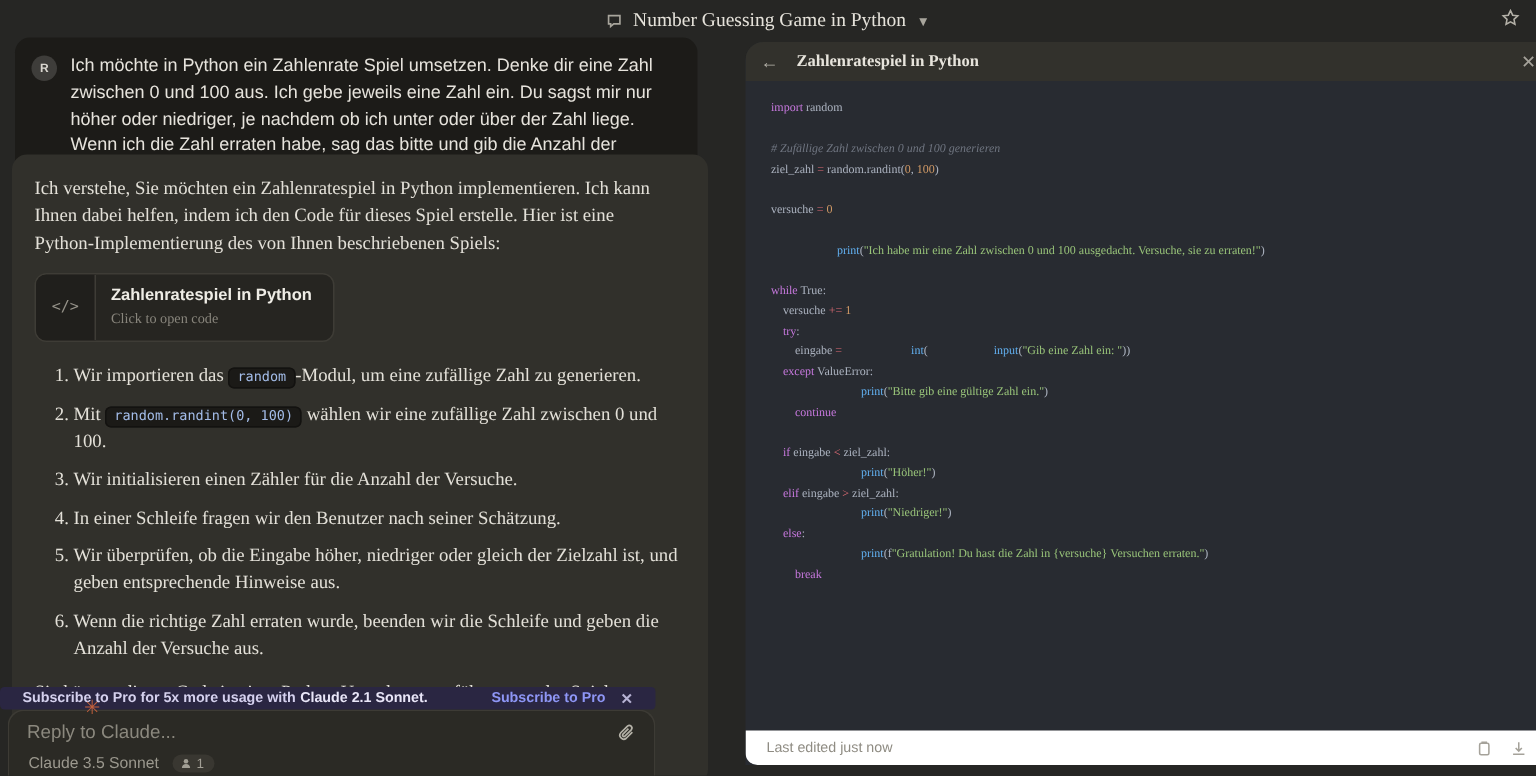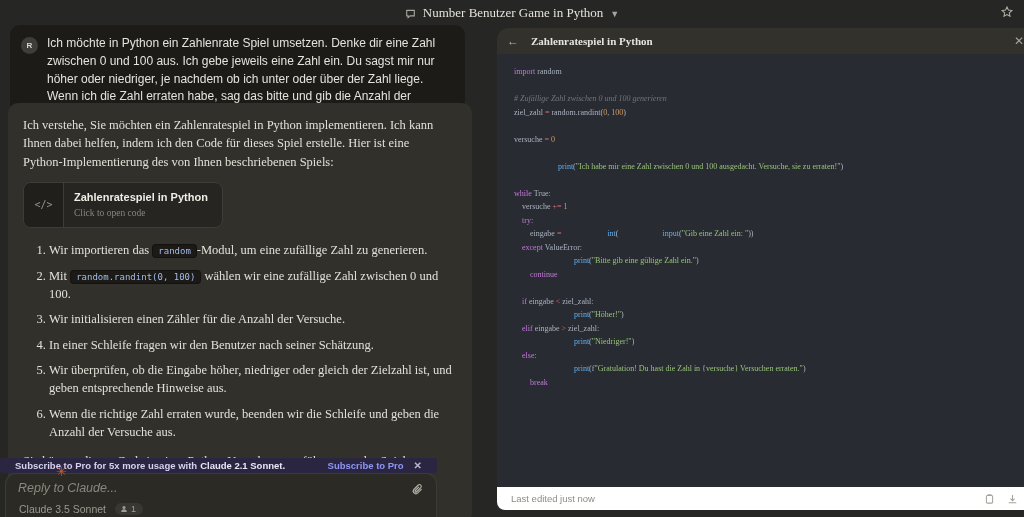--- a/index.html
+++ b/index.html
@@ -51,21 +51,21 @@
     background:#2a2642; border-radius:3px; display:flex; align-items:center; padding:0 15px;
     font-size:9.5px; font-weight:bold; color:#d5d1ee; }
   .pro-banner .bold { color:#e9e6f8; margin-left:3px; }
   .pro-banner .cta { margin-left:auto; color:#8e96f5; cursor:pointer; }
   .pro-banner .close { margin-left:10px; color:#b7b3d4; cursor:pointer; font-size:10px; }
 
   
   .composer { position:absolute; left:5px; top:473px; width:432px; height:46px; z-index:1;
     background:#2b2a25; border:1px solid #3d3b35; border-bottom:none; border-radius:11px 11px 0 0; }
   .composer input { position:absolute; left:12px; top:7px; width:370px; background:transparent;
-    border:none; outline:none; font-size:12.5px; color:#ddd9d1; font-family:"Liberation Sans", sans-serif;font-style:italic; }
+    border:none; outline:none; font-size:12.5px; color:#ddd9d1; font-family:"Liberation Sans", sans-serif; }
   .composer input::placeholder { color:#8b887e; }
   .paperclip { position:absolute; right:12px; top:8px; color:#b5b2a8; cursor:pointer; }
   .model-row { position:absolute; left:13px; top:29px; display:flex; gap:9px; }
   .model-name { font-size:10.5px; color:#9b988e; cursor:pointer; }
   .user-count { display:flex; align-items:center; gap:3px; background:#393731; border-radius:999px;
     padding:1px 7px 1px 5px; font-size:9px; color:#a29f95; }
 
   
   .panel { position:absolute; left:497px; top:28px; width:527px; height:482px;
     background:#282b31; border-radius:12px 0 0 0; overflow:hidden; }
@@ -96,21 +96,21 @@
 </head>
 <body>
 
 <div class="top-header">
   <div class="title-group">
     <span class="glyph">
       <svg width="11" height="11" viewBox="0 0 16 16" fill="none" stroke="currentColor" stroke-width="1.6">
         <path d="M2.5 3.5 h11 v8 h-6 l-3 2.5 v-2.5 h-2 z"></path>
       </svg>
     </span>
-    <span class="page-title">Number Benutzer Game in Python</span>
+    <span class="page-title">Number Guessing Game in Python</span>
     <span class="chev">▼</span>
   </div>
   <span class="star-btn">
     <svg width="14" height="14" viewBox="0 0 24 24" fill="none" stroke="currentColor" stroke-width="1.8">
       <path d="M12 3.5 l2.5 5.3 5.8.7 -4.3 4 1.1 5.7 -5.1-2.8 -5.1 2.8 1.1-5.7 -4.3-4 5.8-.7 z"></path>
     </svg>
   </span>
 </div>
 
 <div class="user-bubble">

